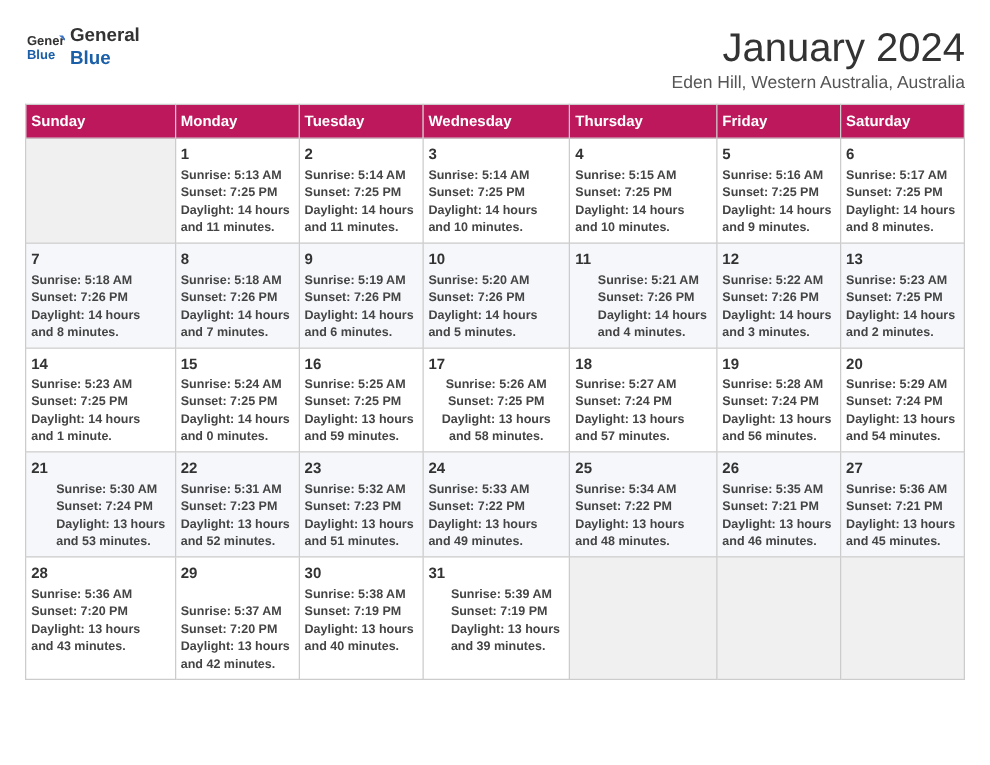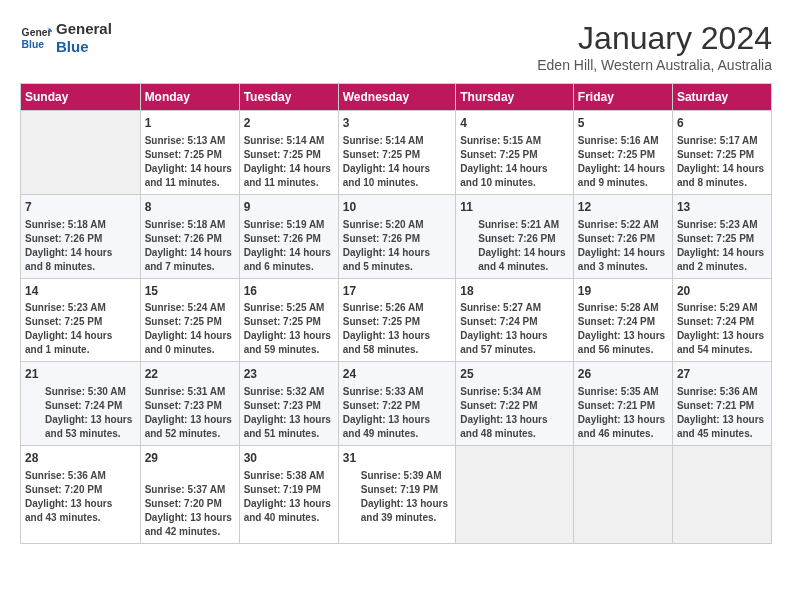--- a/index.html
+++ b/index.html
@@ -220,21 +220,21 @@
         </td>
         <td>
           <span class="day-number">16</span>
           <div class="day-info" style="white-space: pre-wrap;">Sunrise: 5:25 AM
 Sunset: 7:25 PM
 Daylight: 13 hours
 and 59 minutes.</div>
         </td>
         <td>
           <span class="day-number">17</span>
-          <div class="day-info" style="white-space: pre-wrap;">Sunrise: 5:26 AM
+          <div class="day-info" style="white-space: pre-wrap; text-align: center;">Sunrise: 5:26 AM
 Sunset: 7:25 PM
 Daylight: 13 hours
 and 58 minutes.</div>
         </td>
         <td>
           <span class="day-number">18</span>
           <div class="day-info" style="white-space: pre-wrap;">Sunrise: 5:27 AM
 Sunset: 7:24 PM
 Daylight: 13 hours
 and 57 minutes.</div>

